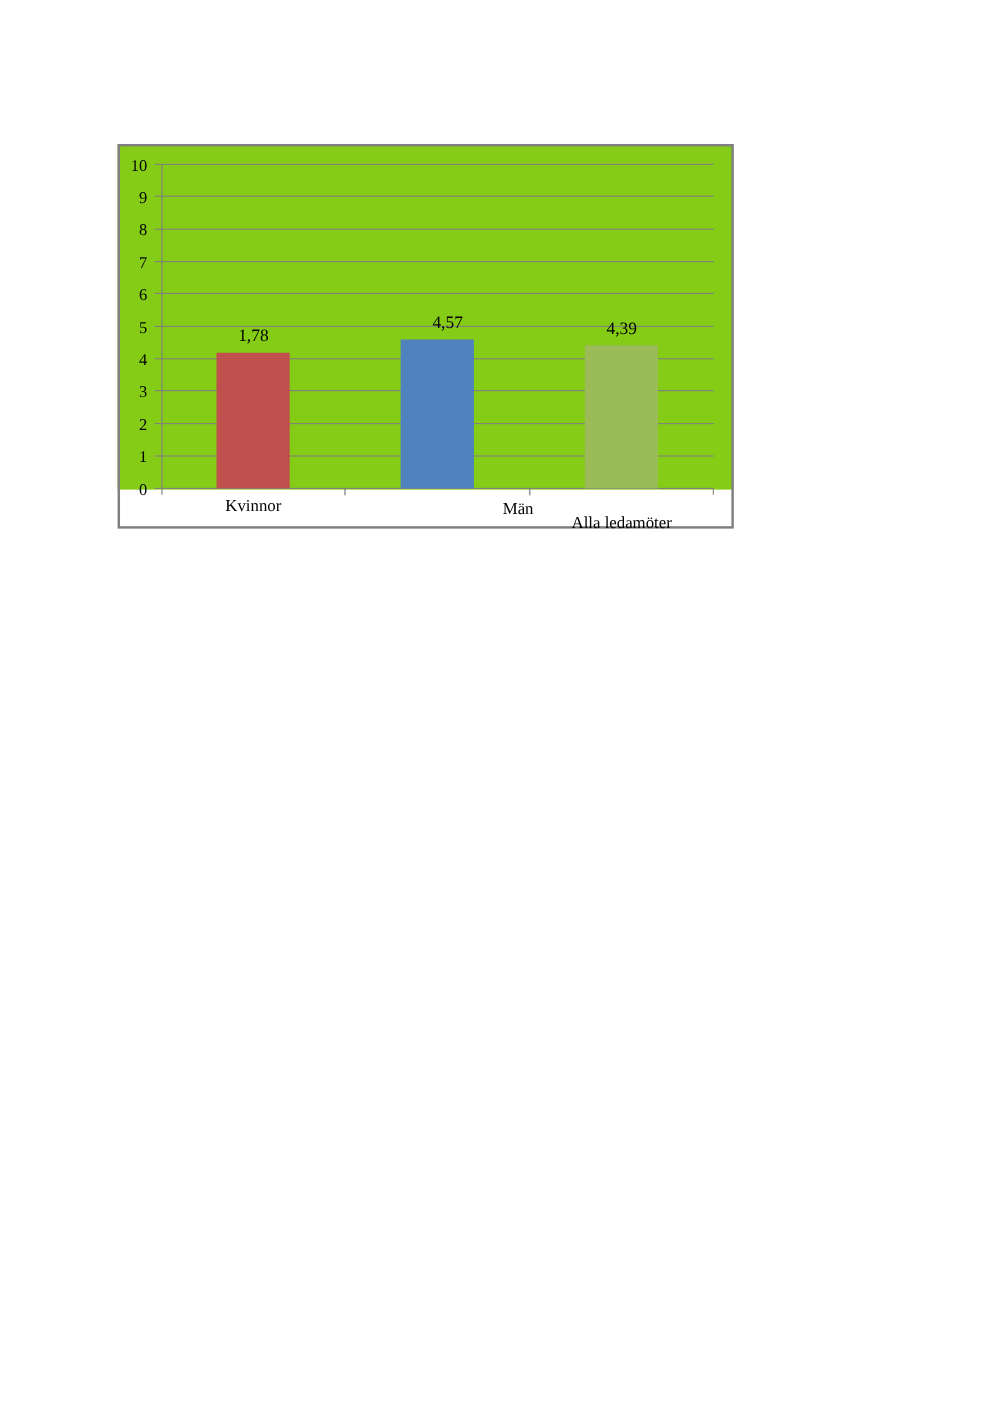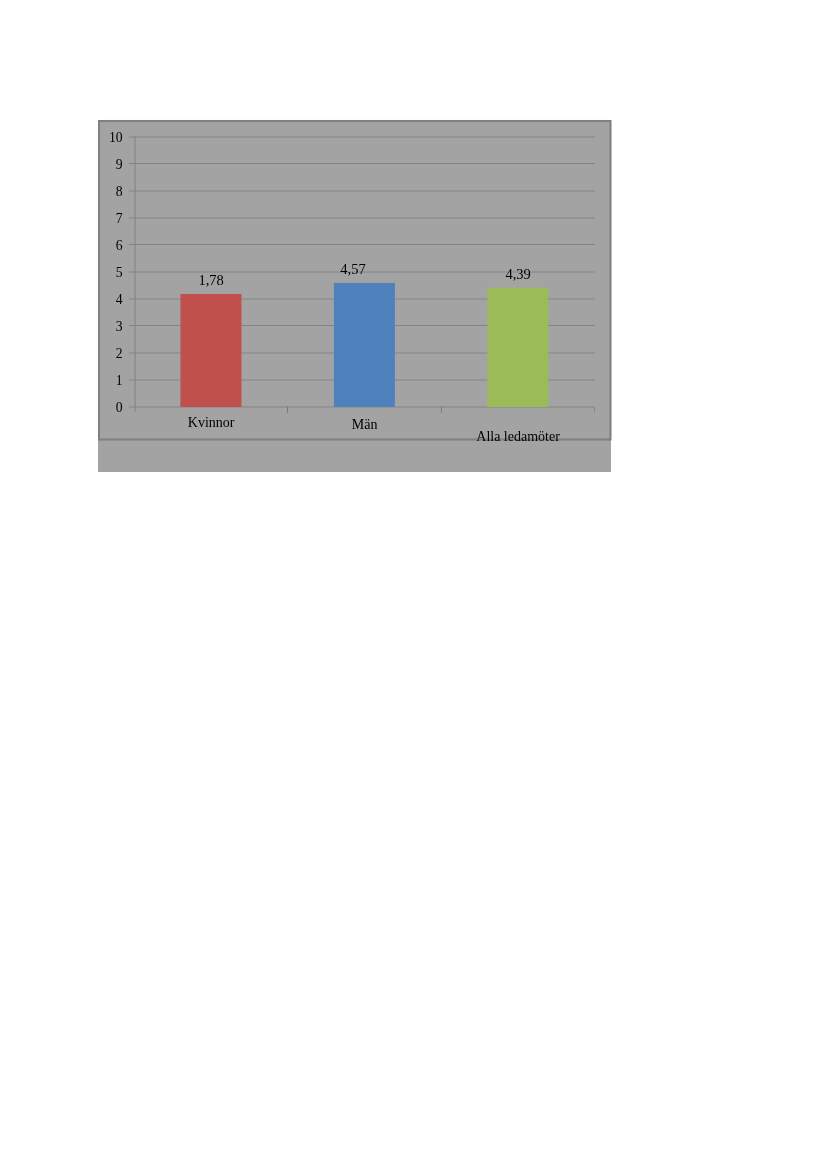--- a/index.html
+++ b/index.html
@@ -15,23 +15,23 @@
     font-family: "Liberation Serif", serif;
     overflow: hidden;
   }
 
   
   #chart-frame {
     position: absolute;
     left: 98px;
     top: 120px;
     width: 513px;
-    height: 352px;
+    height: 288px;
     box-sizing: border-box;
-    background: #a3a3a3;
+    background: #84cc16;
   }
   #chart-border {
     position: absolute;
     left: -2px;
     top: -2px;
     overflow: visible;
   }
 
   
   #chart-svg {
@@ -131,22 +131,22 @@
         <div class="ylabel" style="top: 124.03px; left: 0px; width: 22.6px;">6</div>
         <div class="ylabel" style="top: 151px; left: 0px; width: 22.6px;">5</div>
         <div class="ylabel" style="top: 177.97px; left: 0px; width: 22.6px;">4</div>
         <div class="ylabel" style="top: 204.94px; left: 0px; width: 22.6px;">3</div>
         <div class="ylabel" style="top: 231.91px; left: 0px; width: 22.6px;">2</div>
         <div class="ylabel" style="top: 258.88px; left: 0px; width: 22.6px;">1</div>
         <div class="ylabel" style="top: 285.85px; left: 0px; width: 22.6px;">0</div>
       </div>
     <div id="labels-layer">
         <div class="datalabel" style="left: 51.1333px; width: 120px; top: 151.255px;">1,78</div>
-        <div class="datalabel" style="left: 193px; width: 120px; top: 140.197px;">4,57</div>
+        <div class="datalabel" style="left: 213px; width: 120px; top: 140.197px;">4,57</div>
         <div class="datalabel" style="left: 358.067px; width: 120px; top: 145.052px;">4,39</div>
       </div>
     <div id="cats-layer">
         <div class="catlabel" style="left: 31.1333px; width: 160px; top: 294px;">Kvinnor</div>
-        <div class="catlabel" style="left: 184.6px; width: 160px; top: 295.65px;">Män</div>
+        <div class="catlabel" style="left: 184.6px; width: 160px; top: 295.65px; text-align: right;">Män</div>
         <div class="catlabel" style="left: 338.067px; width: 160px; top: 308px;">Alla ledamöter</div>
       </div>
   </div>
 </div>
 
 </body></html>

